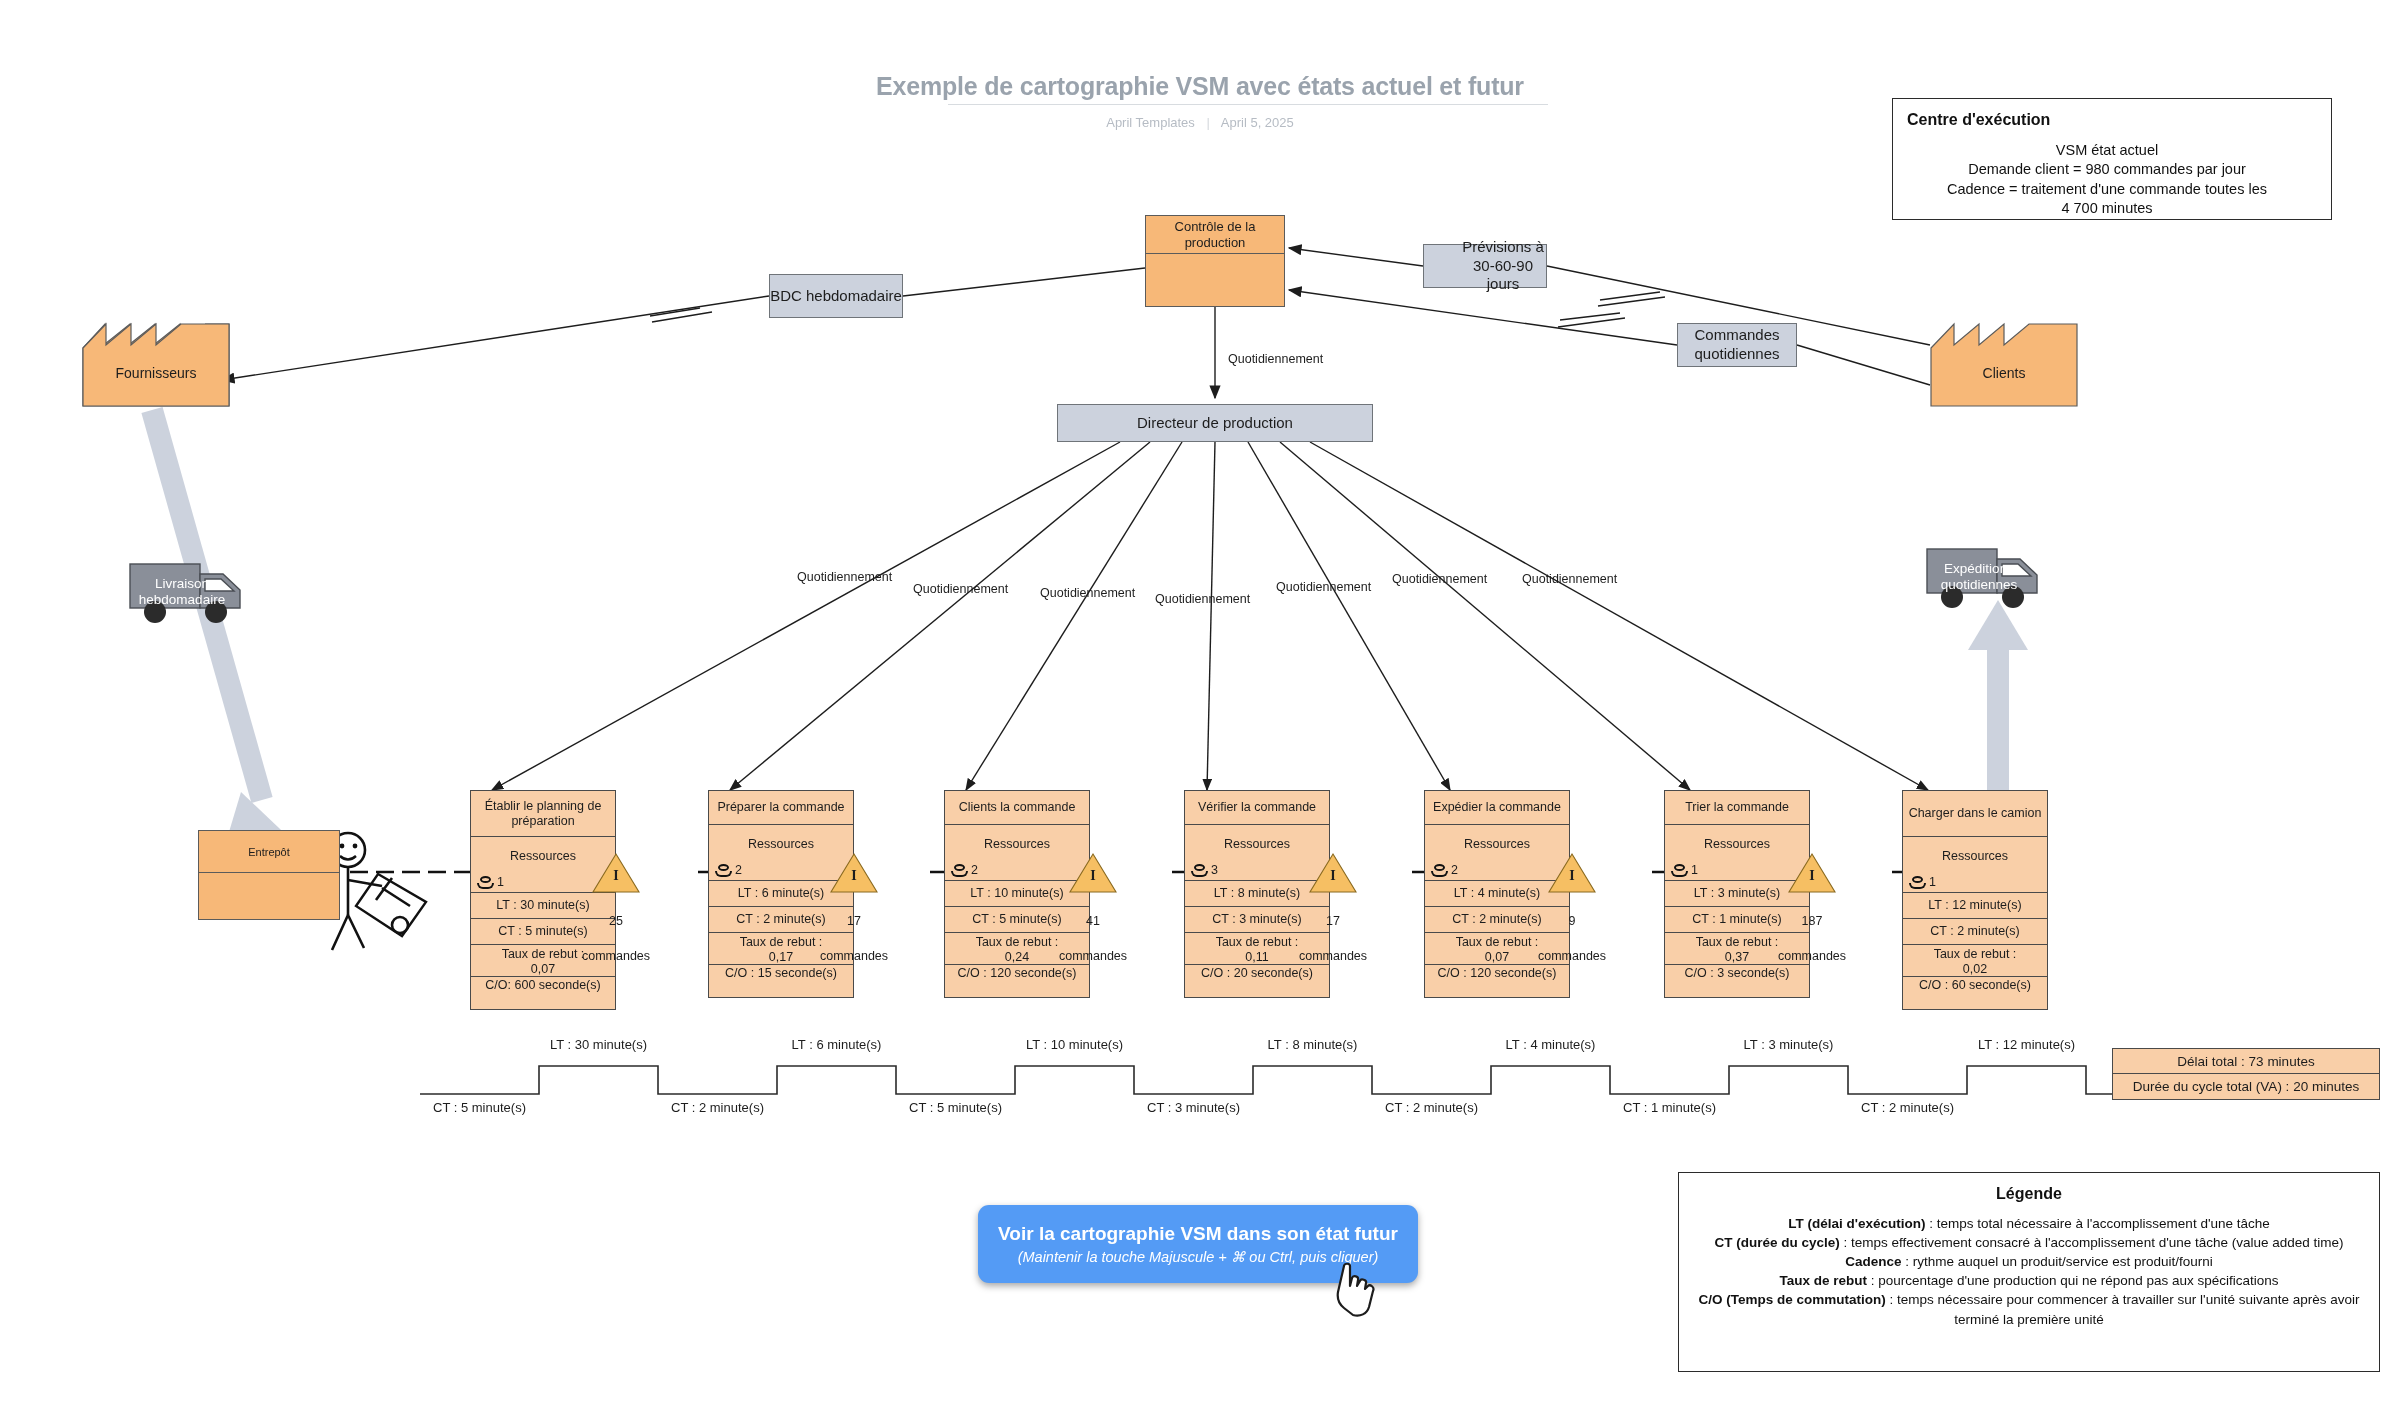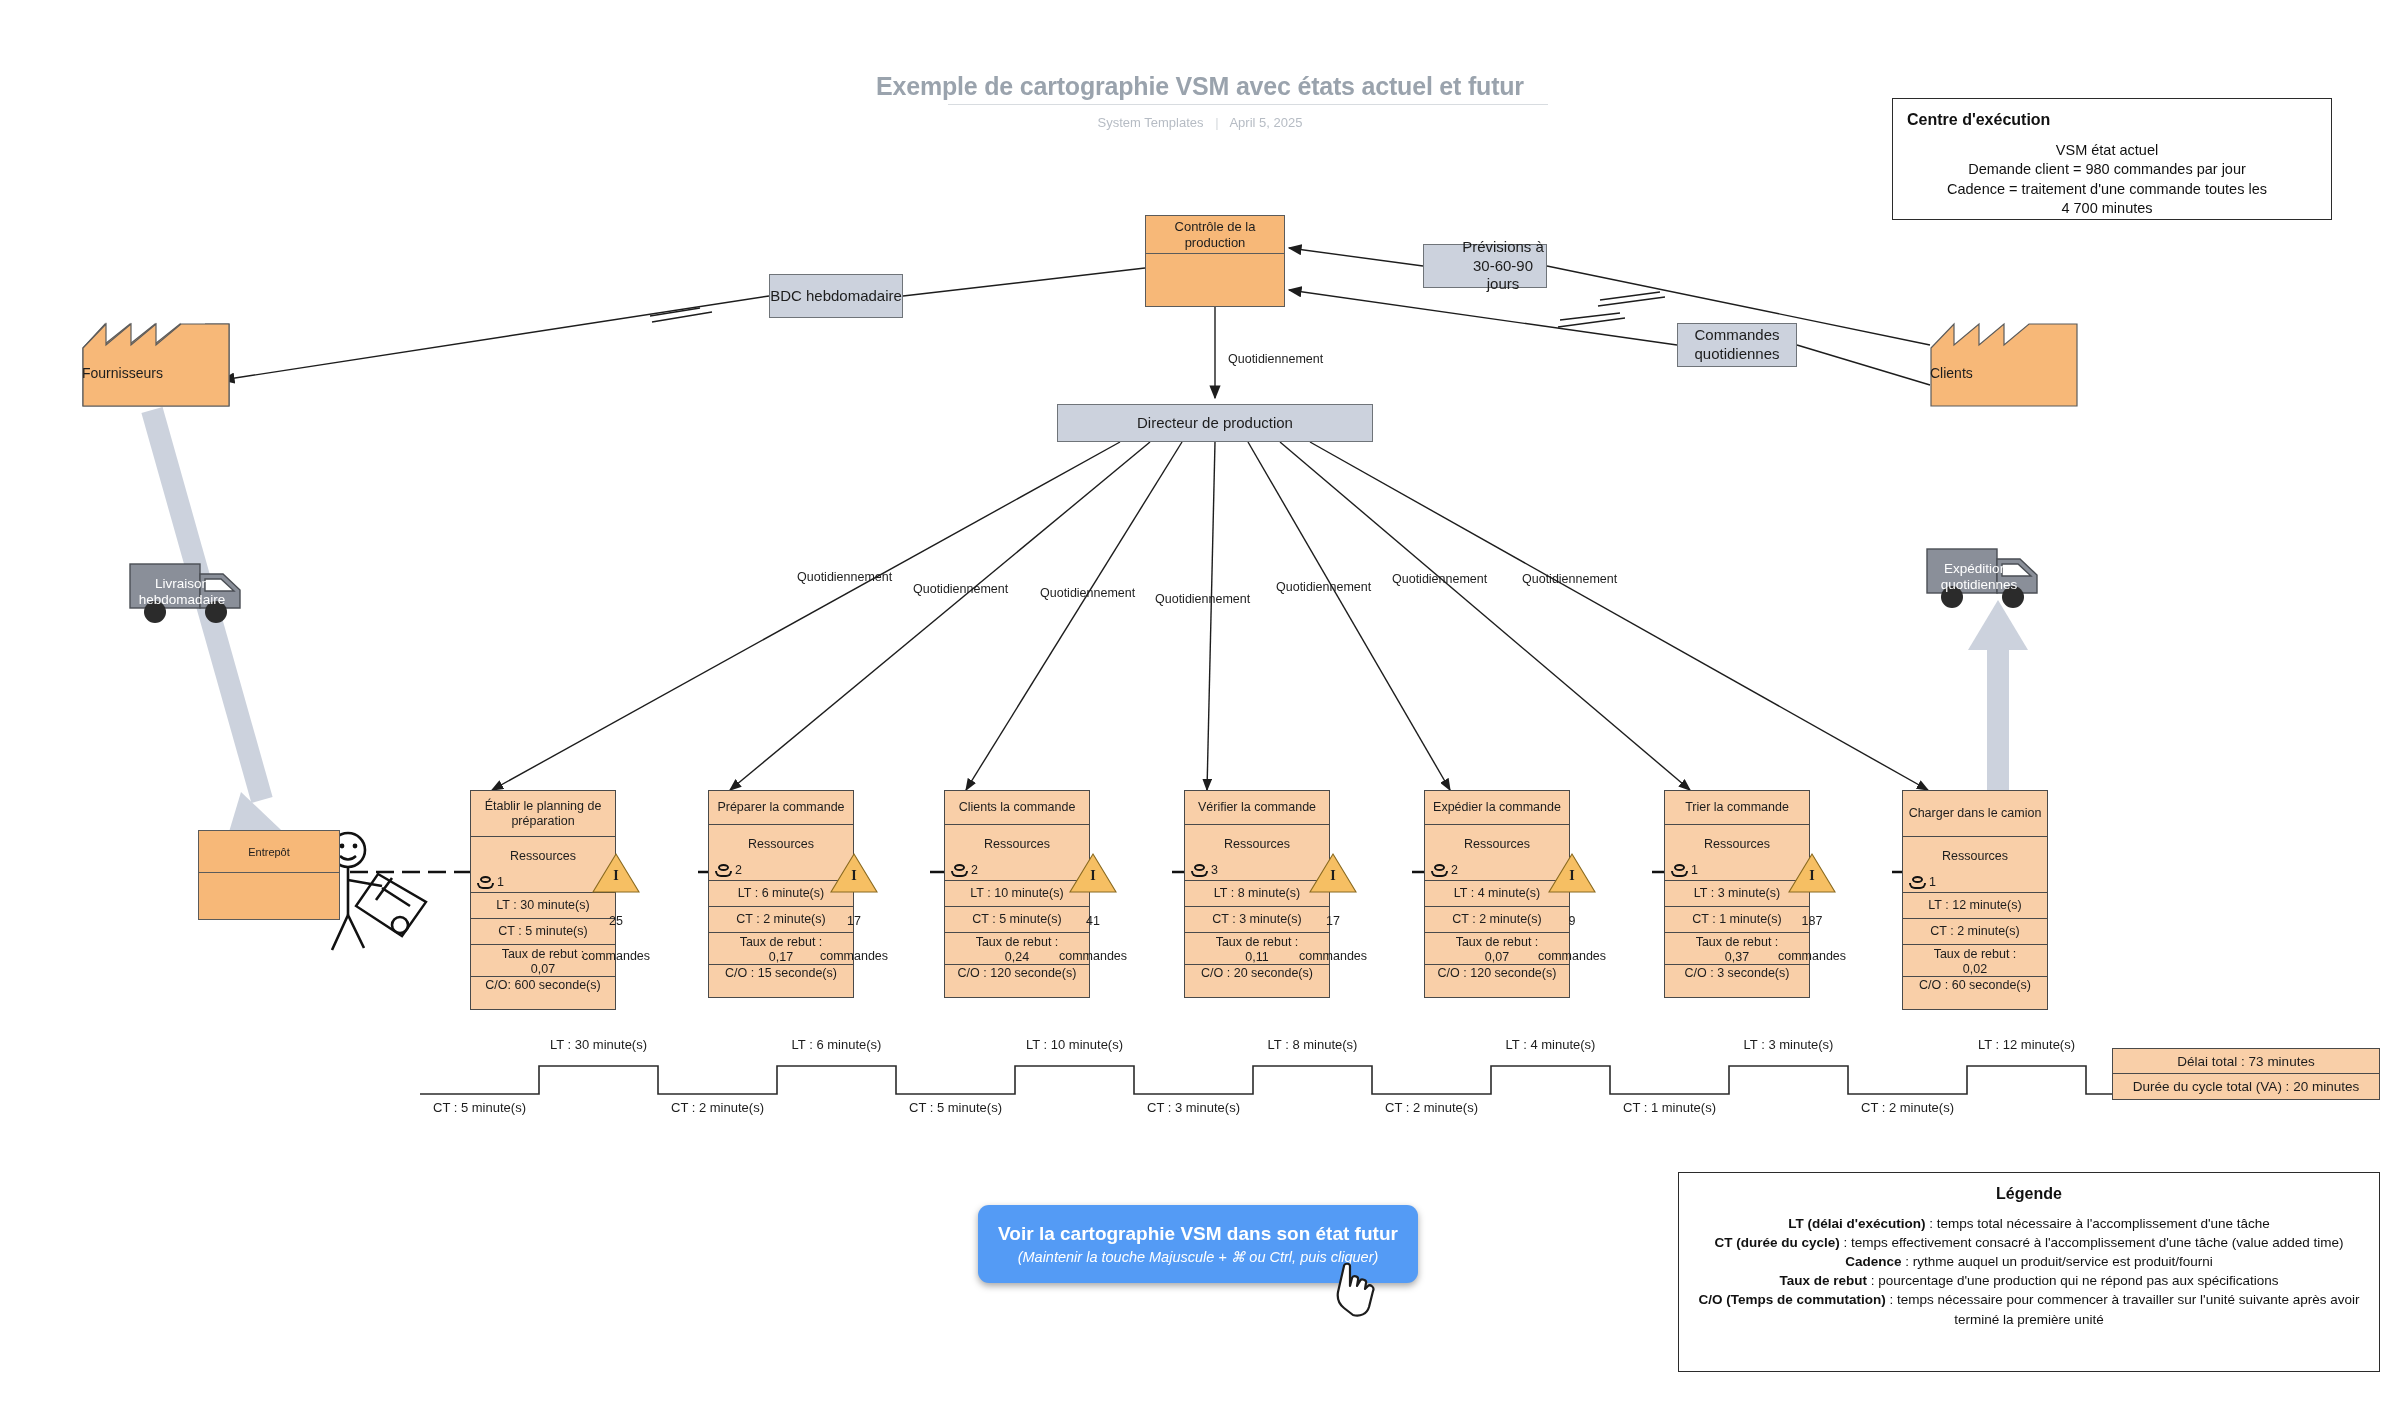--- a/index.html
+++ b/index.html
@@ -58,21 +58,21 @@
     font-size:13px; text-align:center; line-height:1.2; color:#1d1d1d;
   }
   #bdc-box { left:769px; top:274px; width:134px; height:44px; }
   #prev-box { left:1423px; top:244px; width:124px; height:44px;padding-left:36px; }
   #cmd-box { left:1677px; top:323px; width:120px; height:44px; }
   #dir-box { left:1057px; top:404px; width:316px; height:38px; font-size:15px; }
 
   
   .factory { width:148px; height:90px; }
   .factory .f-label {
-    position:absolute; left:0; right:0; top:48px; text-align:left;
+    position:absolute; left:0; right:0; top:48px; text-align:center;
     font-size:14px; color:#1d1d1d;
   }
   #suppliers { left:82px; top:317px; }
   #clients   { left:1930px; top:317px; }
 
   
   .truck { width:150px; height:72px; }
   .truck .t-label {
     position:absolute; left:4px; top:16px; width:100px; text-align:center;
     font-size:13.5px; color:#ffffff; line-height:1.2; z-index:3;
@@ -162,21 +162,21 @@
   #cursor { position:absolute; left:1334px; top:1262px; width:46px; height:58px; }
 </style>
 </head>
 <body>
 
 <div class="canvas">
 
   <div id="doc-title">Exemple de cartographie VSM avec états actuel et futur</div>
   <div id="title-rule"></div>
   <div id="doc-sub">
-    <span>System Templates</span>
+    <span>April Templates</span>
     <span class="sep">|</span>
     <span>April 5, 2025</span>
   </div>
 
   <svg class="layer">
     <defs>
       <marker id="arrowBlack" markerWidth="10" markerHeight="8" refX="9" refY="4" orient="auto">
         <path d="M0,0 L10,4 L0,8 z" fill="#1d1d1d"></path>
       </marker>
       <marker id="arrowBlackSm" markerWidth="9" markerHeight="7" refX="8" refY="3.5" orient="auto">

